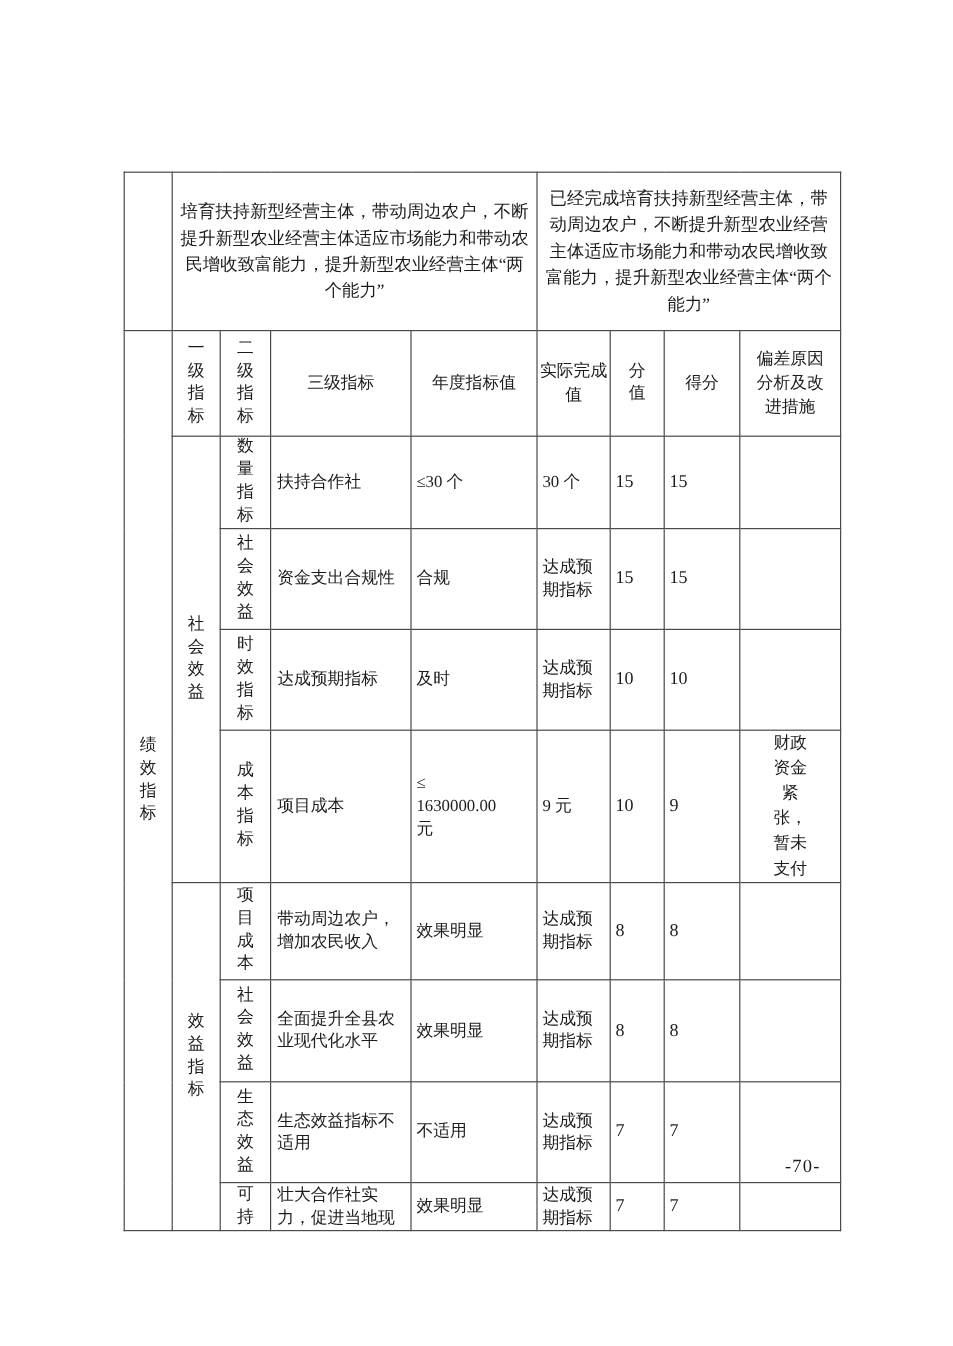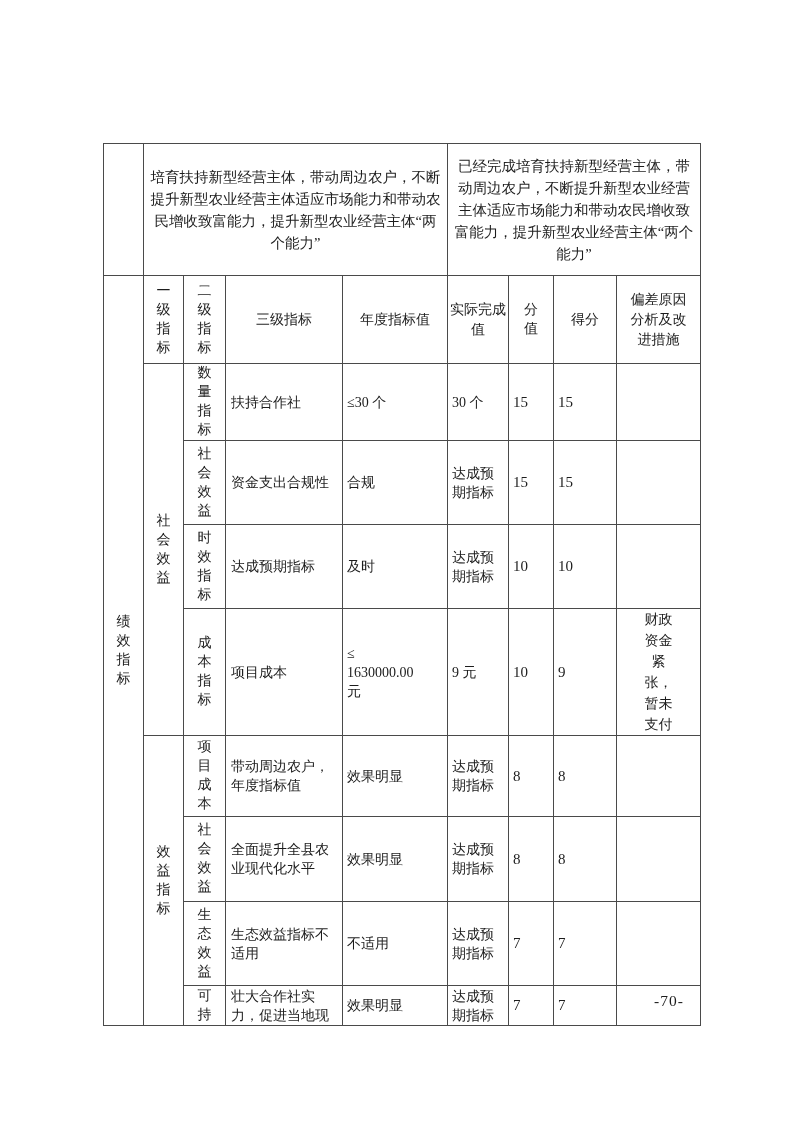--- a/index.html
+++ b/index.html
@@ -25,21 +25,21 @@
     display:inline-block; width:15px; line-height:19px;
     text-align:center; word-break:break-all; vertical-align:middle;
   }
   .l3  { padding:0 5px; line-height:19px; text-align:left; }
   .ctr { text-align:left; line-height:19px; padding:0 4px; }
   .pre { white-space:pre-line; }
   .num { font-size:15px;margin-left:27px; }
   .devc{ text-align:center; line-height:21px; padding:0 23px; }
   tr.cut td { line-height:19px; }
   .pageno {
-    position:absolute; left:634px; top:992px; width:70px;
+    position:absolute; left:634px; top:964px; width:70px;
     text-align:center; font-size:15.5px; letter-spacing:1px;
   }
 </style>
 </head>
 <body>
 
 <div class="page">
   <table class="main">
     <colgroup>
       <col style="width:40px">
@@ -120,21 +120,21 @@
       <td class="ctr num">10</td>
       <td class="ctr num">9</td>
       <td class="devc">财政资金紧张，暂未支付</td>
     </tr>
 
     <tr style="height:81px">
       <td rowspan="4" class="vcell">
         <div class="vtext">效益指标</div>
       </td>
       <td class="vcell"><div class="vtext">项目成本</div></td>
-      <td class="l3">带动周边农户，年度指标值</td>
+      <td class="l3">带动周边农户，增加农民收入</td>
       <td class="ctr pre">效果明显</td>
       <td class="ctr">达成预期指标</td>
       <td class="ctr num">8</td>
       <td class="ctr num">8</td>
       <td class="devc"></td>
     </tr>
     <tr style="height:85px">
       <td class="vcell"><div class="vtext">社会效益</div></td>
       <td class="l3">全面提升全县农业现代化水平</td>
       <td class="ctr pre">效果明显</td>

